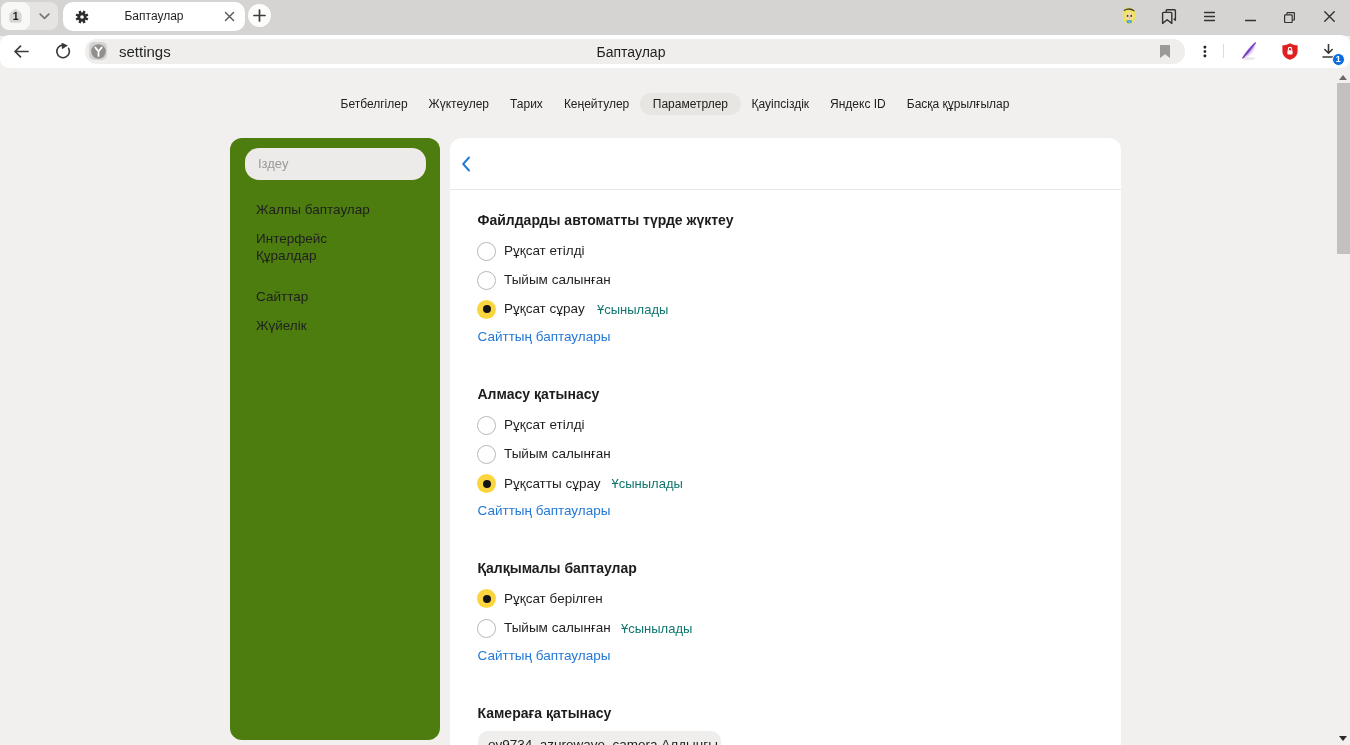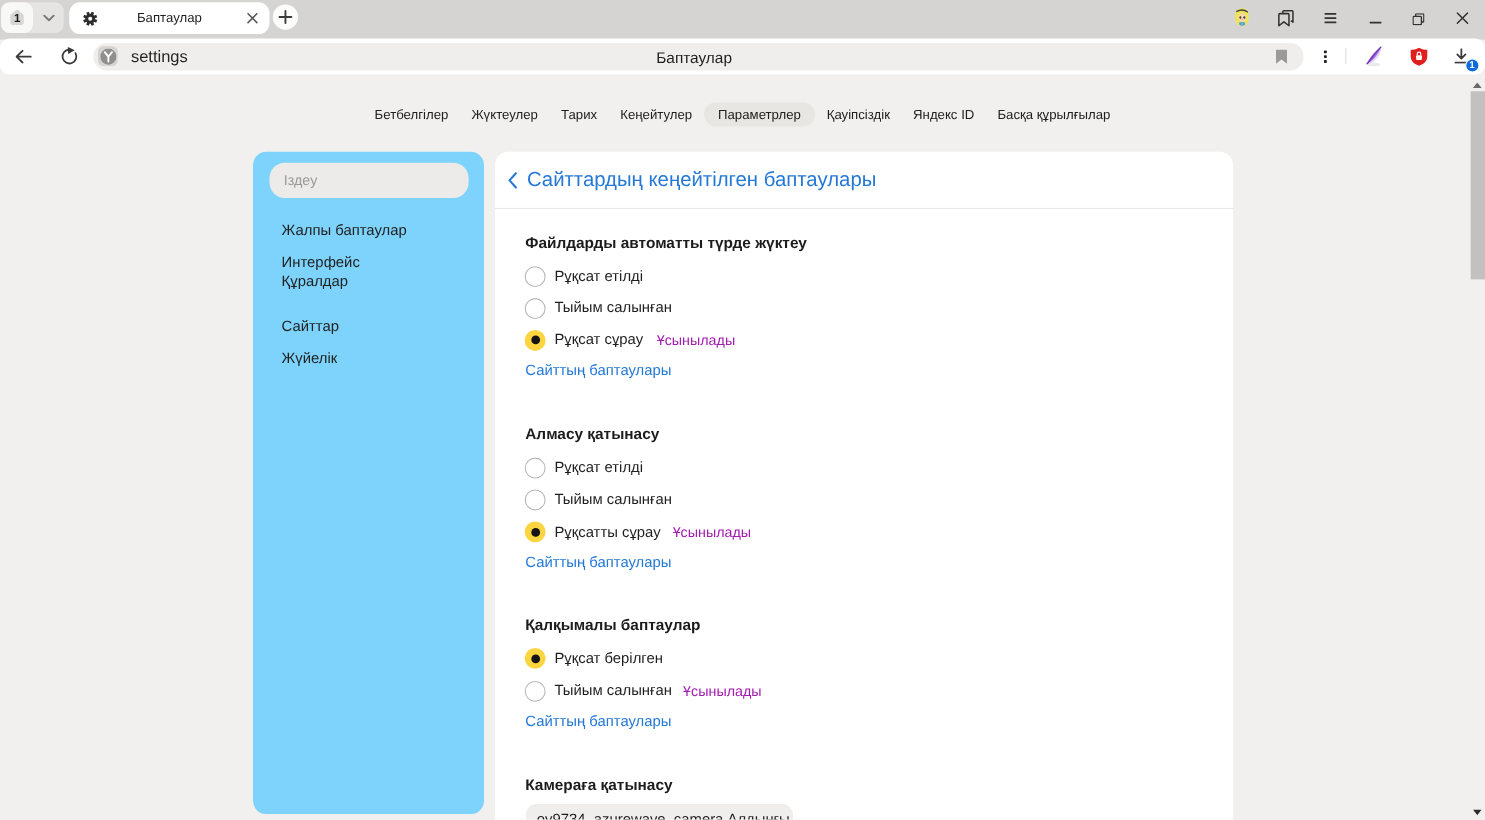--- a/index.html
+++ b/index.html
@@ -21,37 +21,37 @@
   #ylogo { left:89px; top:42px; width:18px; height:18px; background:#d6d4d2; border-radius:5px; }
   #settingstxt { left:119px; top:43px; font-size:15px; color:#262626; }
   #pagetitle { left:400px; top:44px; width:462px; text-align:center; font-size:14px; color:#1f1f1f; }
 
   
   #nav { left:0; top:92px; width:1350px; height:23px; display:flex; justify-content:center; align-items:center; font-size:12px; color:#22211f; }
   #nav .t { margin:0 10.5px; white-space:nowrap; }
   #nav .pill { background:#e8e6e3; border-radius:12px; padding:4px 13px; margin:16px 0; }
 
   
-  #sidebar { left:230px; top:138px; width:210px; height:602px; background:#7dd3fc; border-radius:12px; }
+  #sidebar { left:230px; top:138px; width:210px; height:602px; background:#4d7c0f; border-radius:12px; }
   #main    { left:450px; top:138px; width:671px; height:640px; background:#fff; border-radius:12px 12px 0 0; }
 
   #searchpill { left:15px; top:10px; width:181px; height:32px; background:#ecebe9; border-radius:14px; }
   #searchpill span { position:absolute; left:13px; top:8px; font-size:13px; color:#9a9998; }
   .sideitem { position:absolute; left:26px; font-size:13.5px; color:#1f1f1f; }
 
   
   .blue { color:#2478d6; }
   #mainhdr { left:29px; font-size:18.5px; }
   #divider { left:0px; top:188.5px; width:671px; height:1px; background:#e9e8e6; }
   .shdr { position:absolute; left:27.5px; font-size:14px; font-weight:bold; color:#1c1c1c; }
   .radio { position:absolute; left:27px; width:19px; height:19px; border-radius:50%; background:#fff; border:1px solid #b9b8b6; }
   .radio.sel { background:#fbd53f; border:none; }
   .radio.sel:after { content:""; position:absolute; left:5.5px; top:5.5px; width:8px; height:8px; border-radius:50%; background:#141414; }
   .rlabel { position:absolute; left:54px; font-size:13.5px; color:#1f1f1f; }
-  .rhint { position:absolute; font-size:13px; color:#a21caf; }
+  .rhint { position:absolute; font-size:13px; color:#0f766e; }
   .slink { position:absolute; left:27.5px; font-size:13.5px; }
   #drop { left:27.5px; top:593px; width:243px; height:40px; background:#efeeec; border-radius:10px; }
   #droptxt { left:38px; top:599px; font-size:13.5px; color:#1f1f1f; white-space:nowrap; }
 
   
   #sthumb { left:1337px; top:83px; width:13px; height:171px; background:#c2c1c0; }
 </style>
 </head>
 <body>
   <div class="abs" id="tabstrip"></div>
@@ -177,21 +177,20 @@
     <div class="sideitem" style="top:92.5px">Интерфейс</div>
     <div class="sideitem" style="top:110px">Құралдар</div>
     <div class="sideitem" style="top:150.5px">Сайттар</div>
     <div class="sideitem" style="top:179.5px">Жүйелік</div>
   </div>
 
   <div class="abs" id="main">
     <svg class="abs" style="left:11px;top:18px" width="10" height="16" viewBox="0 0 10 16">
       <path d="M8 1.5 L2.2 8 L8 14.5" fill="none" stroke="#2478d6" stroke-width="1.9" stroke-linecap="round" stroke-linejoin="round"></path>
     </svg>
-    <div class="abs blue" id="mainhdr" style="top:14px;left:29px">Сайттардың кеңейтілген баптаулары</div>
     <div class="abs" id="divider" style="top:50.5px"></div>
 
     <div class="shdr" style="top:74px">Файлдарды автоматты түрде жүктеу</div>
     <div class="radio" style="top:103.5px"></div>
     <div class="rlabel" style="top:105px">Рұқсат етілді</div>
     <div class="radio" style="top:132.5px"></div>
     <div class="rlabel" style="top:134px">Тыйым салынған</div>
     <div class="radio sel" style="top:161.5px"></div>
     <div class="rlabel" style="top:163px">Рұқсат сұрау</div>
     <div class="rhint" style="left:147px;top:163.5px">Ұсынылады</div>

